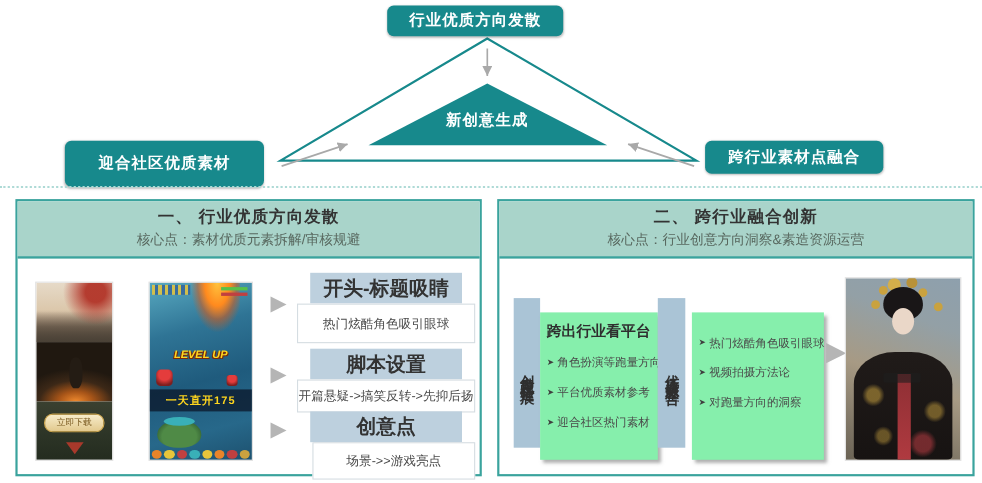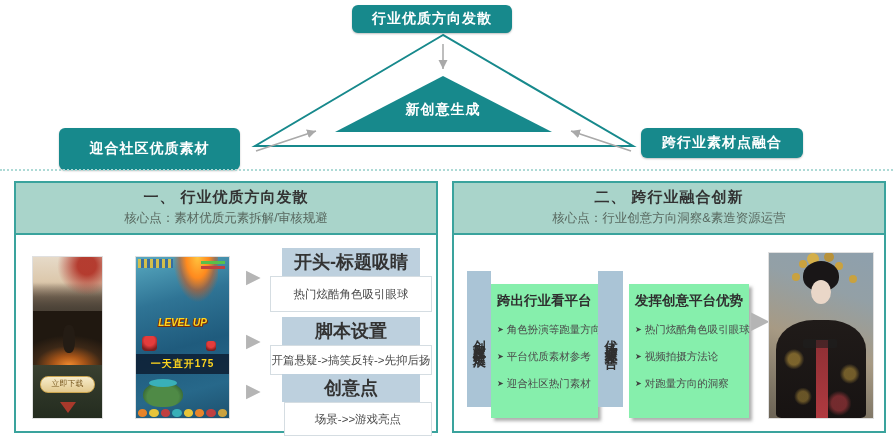--- a/index.html
+++ b/index.html
@@ -202,21 +202,20 @@
         </div>
         <div class="bullet">
           <span class="bk">➤</span>
           <span class="bl">迎合社区热门素材</span>
         </div>
       </div>
 
       <div class="vstrip" id="strip2">优质资源整合</div>
 
       <div class="graybox" id="gbox2">
-        <div class="gb-title">发挥创意平台优势</div>
         <div class="bullet">
           <span class="bk">➤</span>
           <span class="bl">热门炫酷角色吸引眼球</span>
         </div>
         <div class="bullet">
           <span class="bk">➤</span>
           <span class="bl">视频拍摄方法论</span>
         </div>
         <div class="bullet">
           <span class="bk">➤</span>

